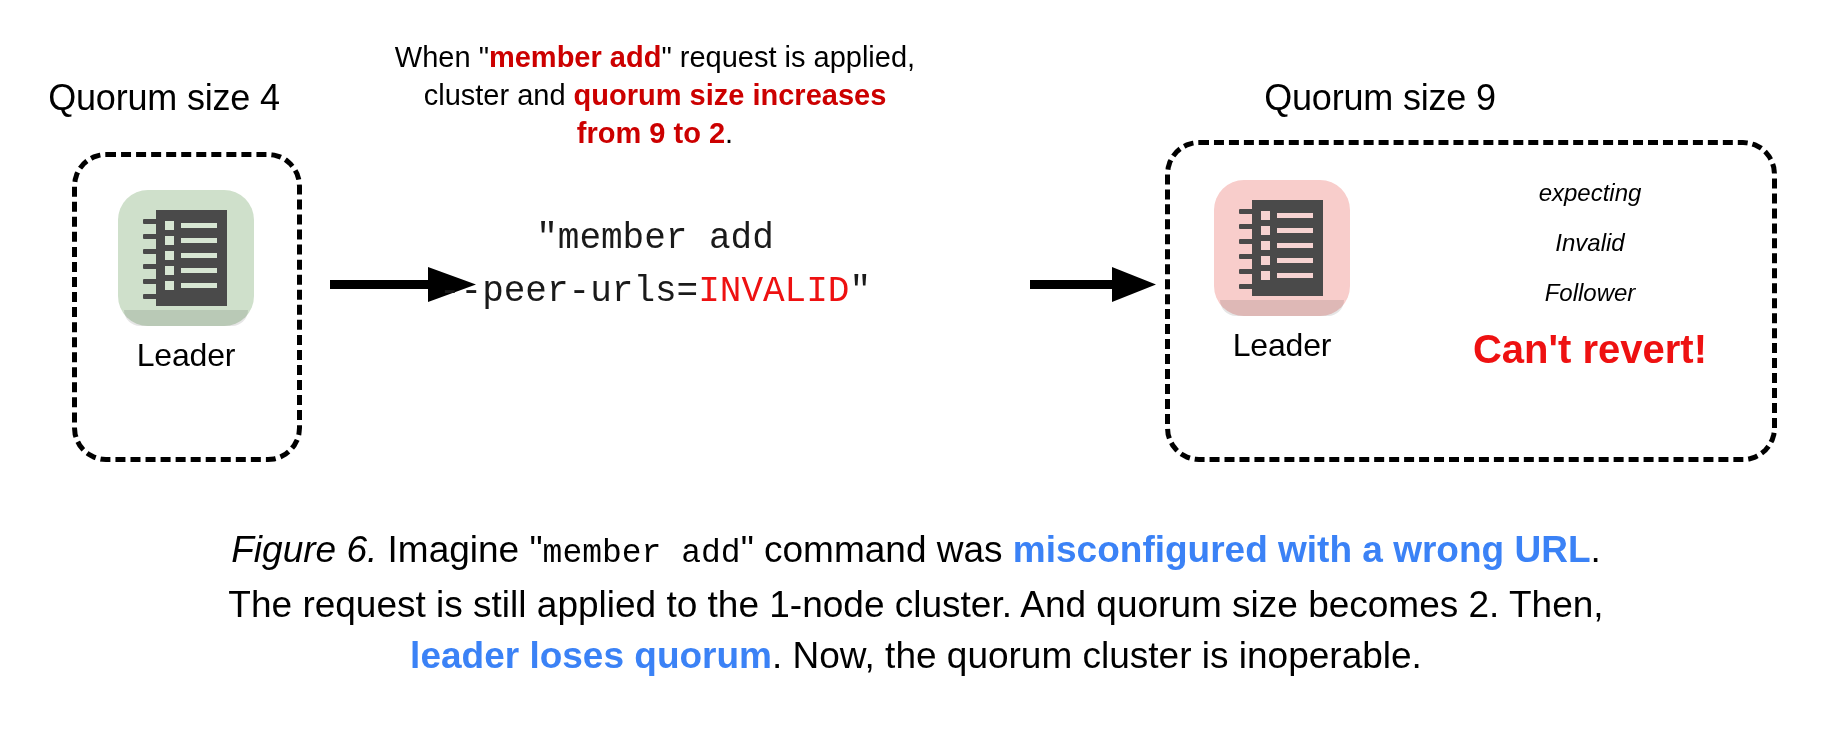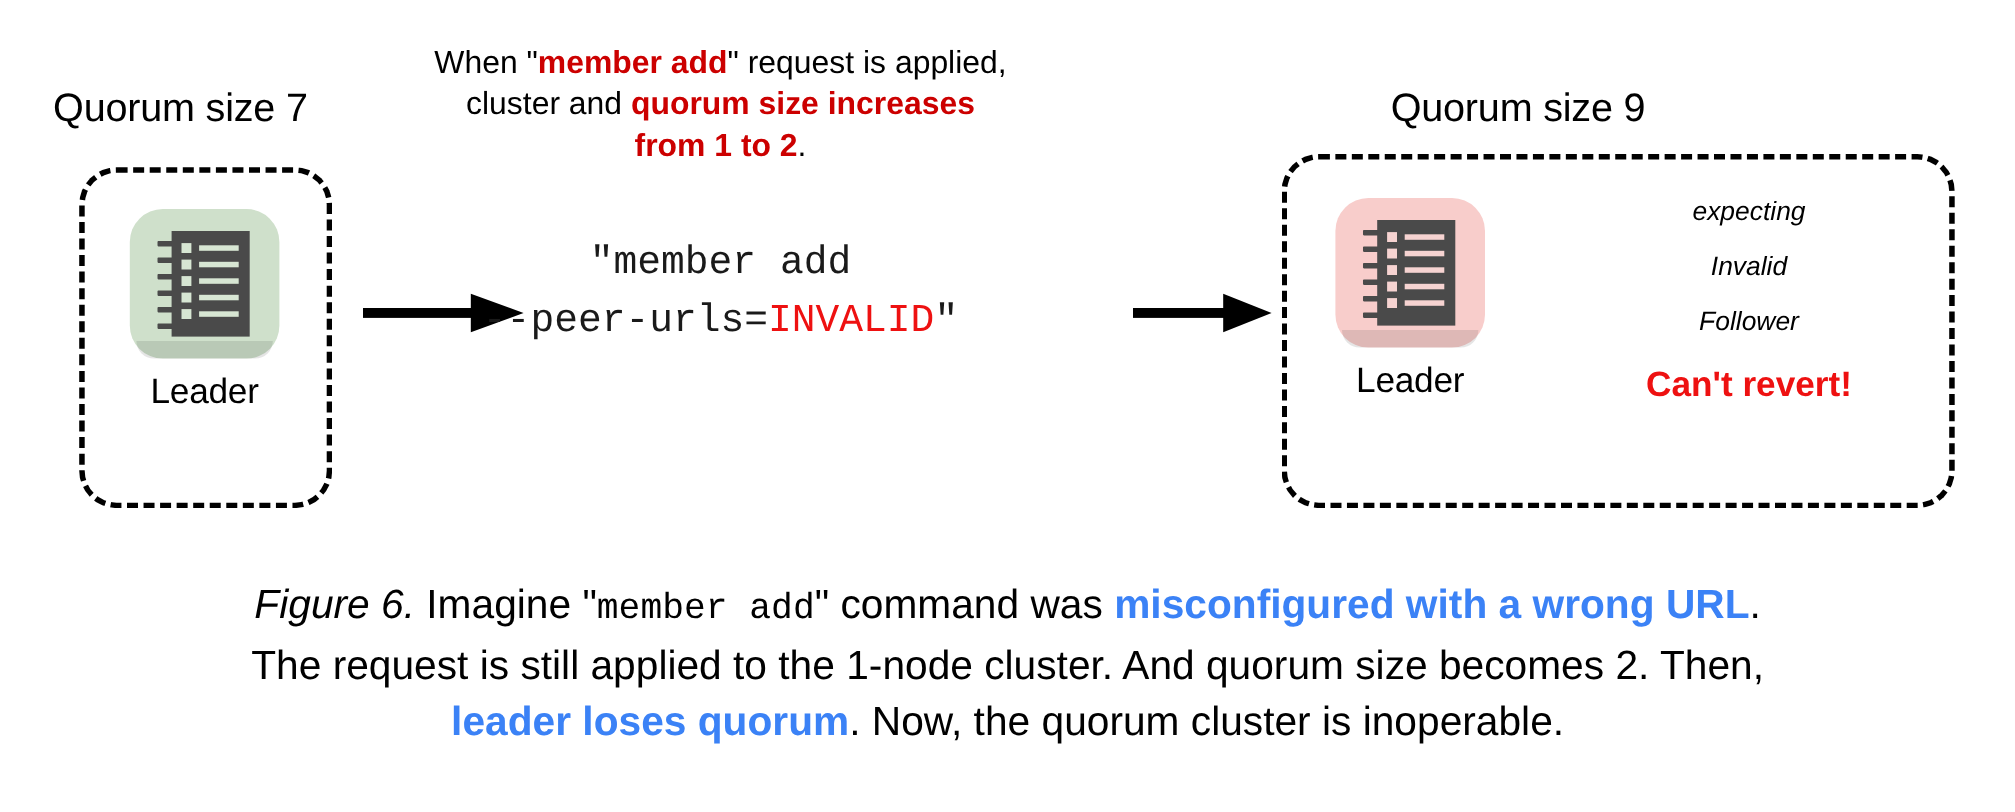--- a/index.html
+++ b/index.html
@@ -110,21 +110,21 @@
   .expecting {
     text-align: center;
     font-style: italic;
     font-size: 24px;
     line-height: 50px;
     color: #000;
     white-space: nowrap;
   }
   .cant-revert {
     text-align: center;
-    font-size: 32px;
+    font-size: 40px;
     line-height: 34px;
     font-weight: bold;
     color: #ee1111;
     white-space: nowrap;
   }
 
   
   .caption {
     position: absolute;
     left: 0;
@@ -142,21 +142,21 @@
   .caption .hl {
     color: #3b82f6;
     font-weight: bold;
   }
 </style>
 </head>
 <body>
 
 <div class="stage">
 
-  <div class="abs cluster-title" style="left:34px; top:78px; width:260px;">Quorum size 7</div>
+  <div class="abs cluster-title" style="left:34px; top:78px; width:260px;">Quorum size 4</div>
 
   <div class="abs cluster-box" style="left:72px; top:152px; width:230px; height:310px;"></div>
 
   <div class="node" style="left:118px; top:190px;">
     <div class="node-badge green">
       <svg width="86" height="100" viewBox="0 0 86 100">
 
         <g fill="#4a4a4a">
           <rect x="0" y="11" width="16" height="5" rx="1"></rect>
           <rect x="0" y="26" width="16" height="5" rx="1"></rect>
@@ -196,21 +196,21 @@
   </div>
 
   <div class="abs annotation" style="left:355px; top:38px; width:600px;">
     <div>
       <span>When "</span><span class="hl">member add</span><span>" request is applied,</span>
     </div>
     <div>
       <span>cluster and </span><span class="hl">quorum size increases</span>
     </div>
     <div>
-      <span class="hl">from 1 to 2</span><span>.</span>
+      <span class="hl">from 9 to 2</span><span>.</span>
     </div>
   </div>
 
   <div class="abs command" style="left:415px; top:212px; width:480px;">
     <div>"member add</div>
     <div>
       <span>--peer-urls=</span><span class="bad">INVALID</span><span>"</span>
     </div>
   </div>
 

